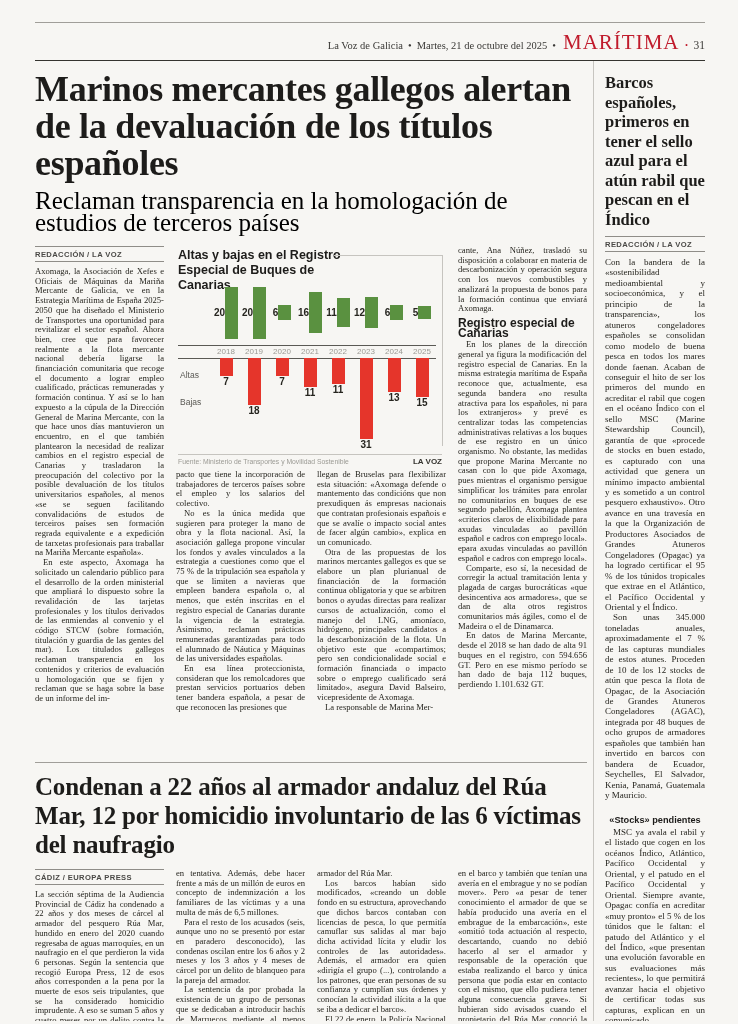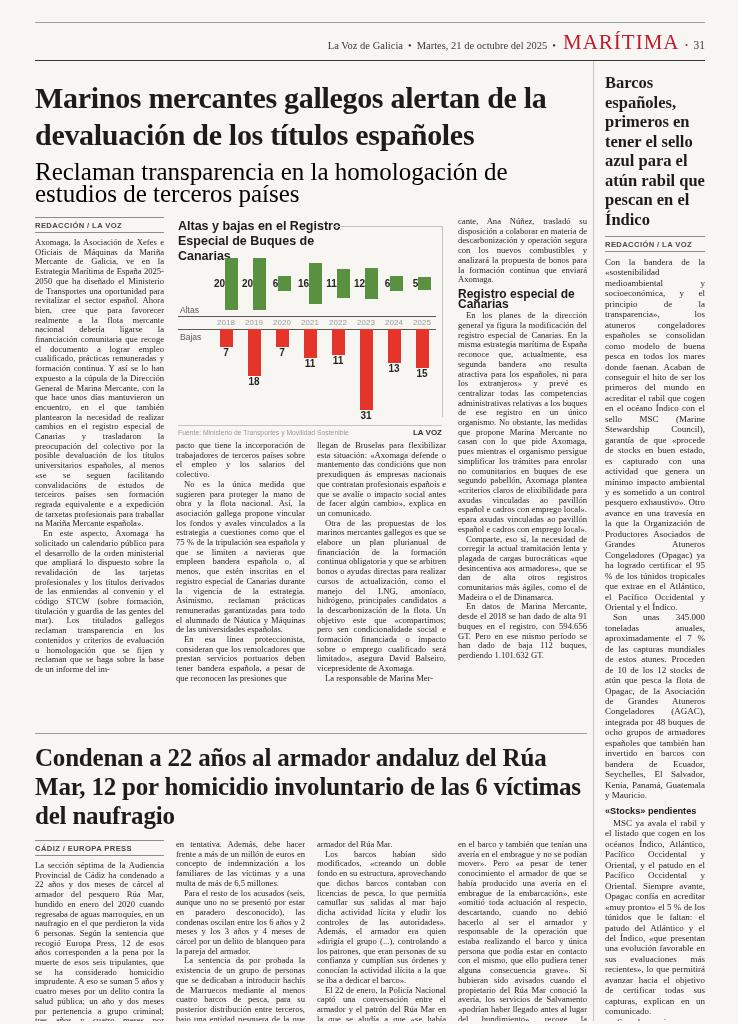--- a/index.html
+++ b/index.html
@@ -20,21 +20,21 @@
   .page-number { font-size:11.5px; color:#3a3936; }
   .header-rule { border-top:1.4px solid #35342f; }
 
   
   .content { display:flex; align-items:stretch; height:960px; overflow:hidden; }
   .left-col { width:552px; flex:0 0 552px; }
   .sidebar { flex:1; border-left:1px solid #c7c5c0; margin-left:6px; padding-left:11px; overflow:hidden; }
 
   
   h1.main-head {
-    margin:18px 0 0; font-size:30px; line-height:37px; font-weight:bold;
+    margin:10px 0 0; font-size:36px; line-height:37px; font-weight:bold;
     color:#1d1c1a; letter-spacing:-0.3px;
   }
   h2.main-sub {
     margin:8px 0 0; font-size:25px; line-height:22px; font-weight:normal; color:#000000;
   }
   .cols { display:flex; gap:12px; margin-top:12px; position:relative; }
   .main-cols { height:506px; overflow:hidden; }
   .body-col { flex:0 0 129px; width:129px; overflow:hidden; }
   .pad-chart { padding-top:224px; }
 
@@ -60,21 +60,21 @@
   .chart::before { content:""; position:absolute; top:9px; left:158px; right:3px; border-top:1px solid #c6c4bf; }
   .chart::after  { content:""; position:absolute; top:9px; right:3px; bottom:16px; border-right:1px solid #c6c4bf; }
   .chart-title {
     font-family:"Liberation Sans", sans-serif; font-weight:bold; font-size:12.5px; line-height:15px;
     color:#1d1c1a; width:185px; height:30px;
   }
   .chart-plot { position:relative; height:171px; margin-top:2px; }
   .axis-line { position:absolute; left:0; right:6px; border-top:1px solid #5a5954; }
   .axis-line.top { top:65px; }
   .axis-line.bot { top:78px; }
-  .series-label { position:absolute; font-family:"Liberation Sans", sans-serif; font-size:8.5px; color:#5a5954; left:2px; }
+  .series-label { position:absolute; font-family:"Liberation Sans", sans-serif; font-size:8.5px; color:#5a5954; left:2px;margin-top:36px; }
   .series-label.altas { top:54px; }
   .series-label.bajas { top:81px; }
   .bars { position:absolute; top:0; bottom:0; left:34px; right:6px; display:flex; }
   .bar-group { flex:1; display:flex; flex-direction:column; align-items:center; }
   .up-zone { height:65px; display:flex; flex-direction:row; justify-content:flex-end; align-items:center; }
   .down-zone { display:flex; flex-direction:column; align-items:center; }
   .bar { width:13px; }
   .val { font-family:"Liberation Sans", sans-serif; font-weight:bold; font-size:10px; color:#26251f; line-height:12px; }
   .year-zone { height:13px; display:flex; align-items:center; font-family:"Liberation Sans", sans-serif; font-size:8px; color:#9b9a94; }
   .chart-source-row {
@@ -86,21 +86,21 @@
 
   
   .section-rule { border-top:1px solid #a09e99; margin-top:10px; }
   h1.bottom-head { margin:9px 0 0; font-size:25px; line-height:29px; font-weight:bold; color:#1d1c1a; letter-spacing:-0.2px; }
   .bottom-cols { height:226px; overflow:hidden; margin-top:10px; }
 
   
   h2.sb-head { margin:12px 0 0; font-size:16.5px; line-height:19.5px; font-weight:bold; color:#1d1c1a; }
   .sb-byline { margin-top:7px; }
   .sb-text p { font-size:9px; line-height:10.45px; }
-  .sb-text p.sub { font-size:9.2px; margin-top:5px; }
+  .sb-text p.sub { font-size:9.2px; margin-top:14px;text-align:center; }
 </style>
 </head>
 <body>
 
 <div class="page">
 
   <div class="top-rule"></div>
 
   <div class="header-row">
     <span class="hm">La Voz de Galicia</span>

